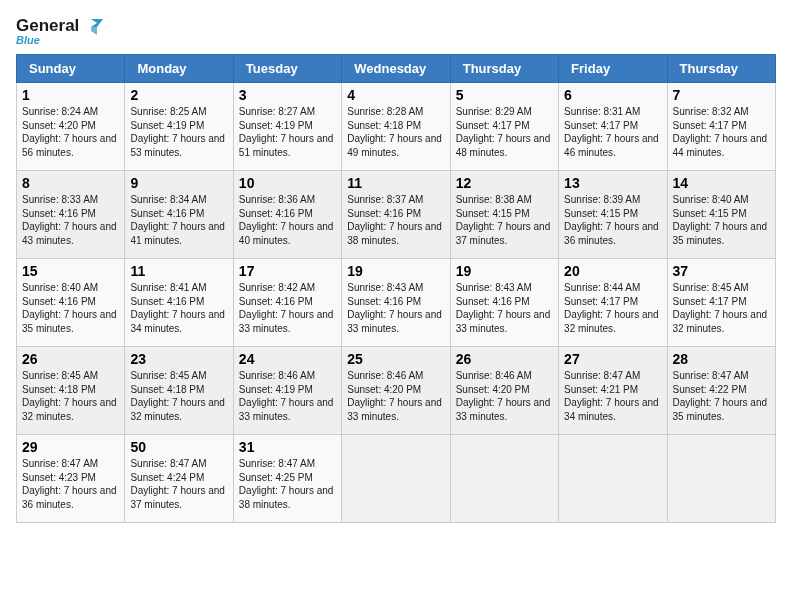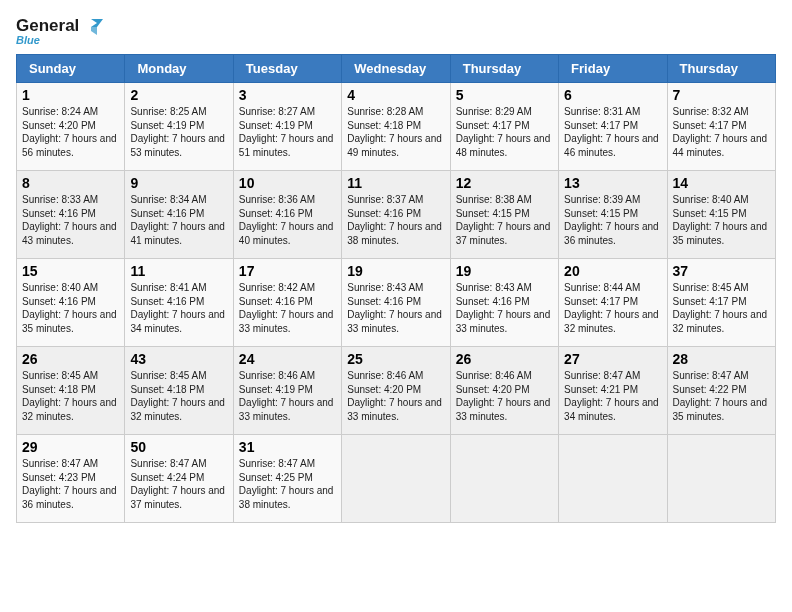--- a/index.html
+++ b/index.html
@@ -191,21 +191,21 @@
           <span class="day-num">37</span>
           <div class="cell-text">Sunrise: 8:45 AM<br>Sunset: 4:17 PM<br>Daylight: 7 hours and<br> 32 minutes.</div>
         </td>
       </tr>
       <tr>
         <td>
           <span class="day-num">26</span>
           <div class="cell-text">Sunrise: 8:45 AM<br>Sunset: 4:18 PM<br>Daylight: 7 hours and<br> 32 minutes.</div>
         </td>
         <td>
-          <span class="day-num">43</span>
+          <span class="day-num">23</span>
           <div class="cell-text">Sunrise: 8:45 AM<br>Sunset: 4:18 PM<br>Daylight: 7 hours and<br> 32 minutes.</div>
         </td>
         <td>
           <span class="day-num">24</span>
           <div class="cell-text">Sunrise: 8:46 AM<br>Sunset: 4:19 PM<br>Daylight: 7 hours and<br> 33 minutes.</div>
         </td>
         <td>
           <span class="day-num">25</span>
           <div class="cell-text">Sunrise: 8:46 AM<br>Sunset: 4:20 PM<br>Daylight: 7 hours and<br> 33 minutes.</div>
         </td>

